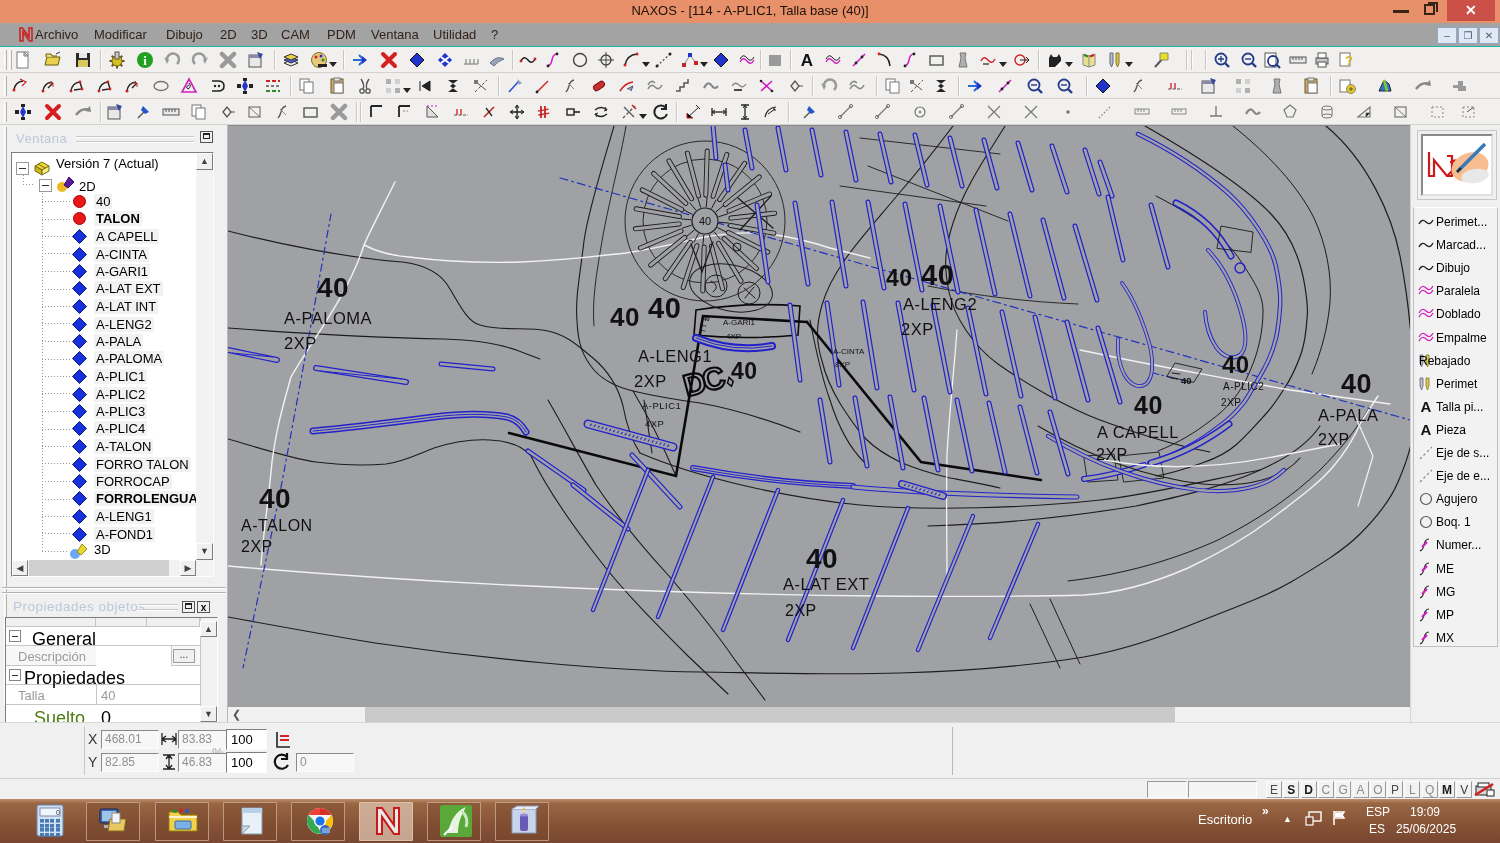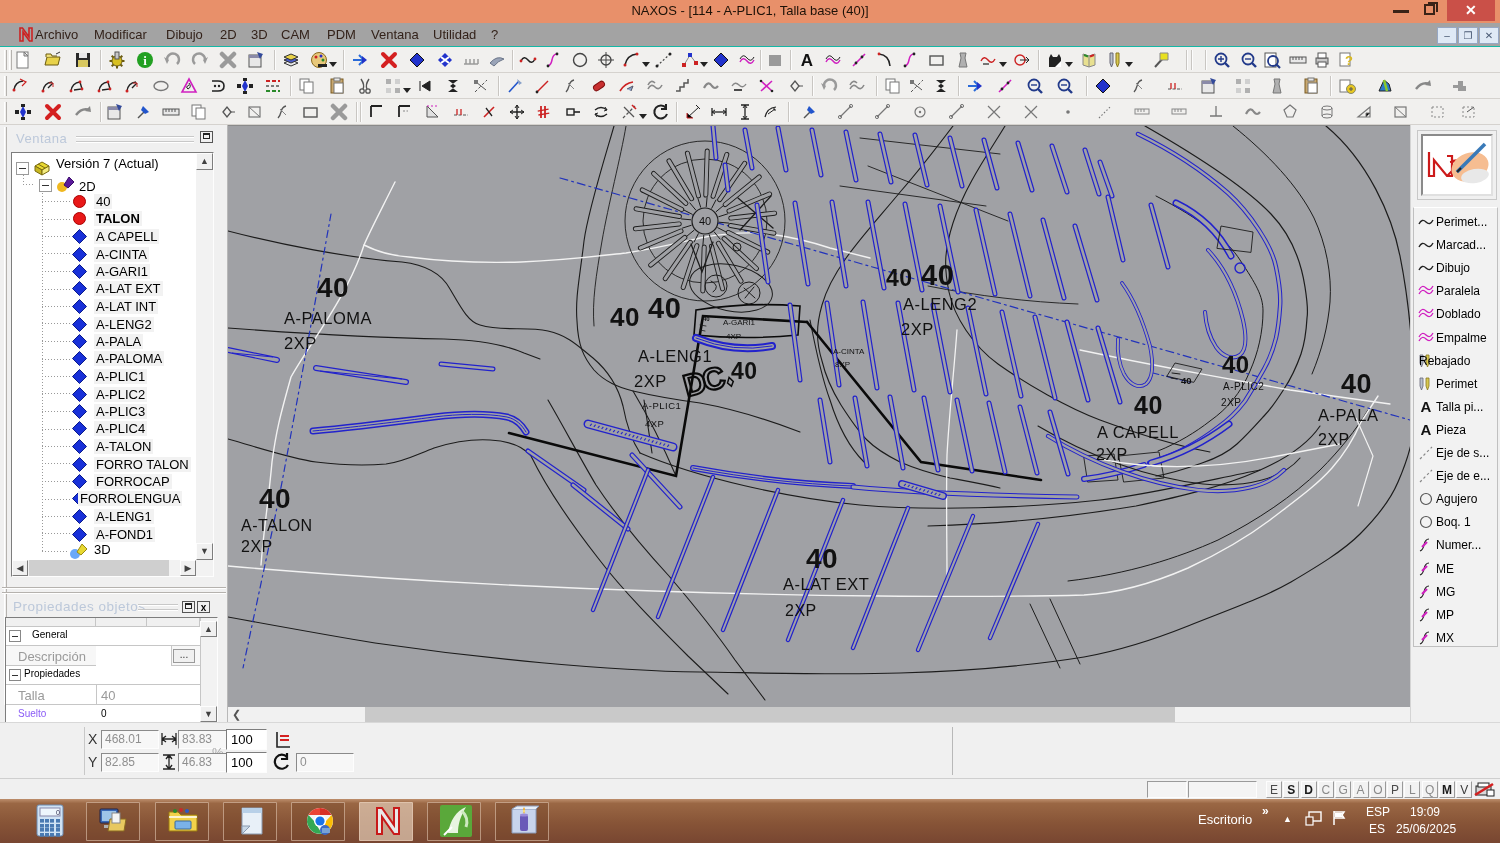--- a/index.html
+++ b/index.html
@@ -14,21 +14,21 @@
 .grip{position:absolute;width:3px;border-left:1px solid #fff;border-right:1px solid #b5b2ae;top:3px}
 .ic{position:absolute;top:2px}
 #leftpanel{left:0;top:125px;width:228px;height:602px;background:#f0f0f0;border-right:1px solid #b8b8b8}
 #canvaswrap{left:228px;top:125px;width:1182px;height:582px;background:#a0a1a5;overflow:hidden;border-top:1px solid #8a8a8a}
 #rightpanel{left:1410px;top:125px;width:90px;height:602px;background:#f0f0f0;border-left:1px solid #d4d4d4}
 .ptitle{position:absolute;font-size:13px;color:#bcc8da;letter-spacing:.5px}
 .treelbl{position:absolute;font-size:13px;color:#000;background:#f2f2f2;padding:0 2px;white-space:nowrap;line-height:15px}
 .sunk{position:absolute;border:1px solid;border-color:#8a8a8a #fdfdfd #fdfdfd #8a8a8a;background:#f7f7f7;font-size:12px;color:#8f8f8f;padding-left:3px;line-height:17px}
 .sbtn{position:absolute;background:#f0f0f0;border:1px solid;border-color:#fdfdfd #7d7d7d #7d7d7d #fdfdfd;font-size:9px;color:#404040;text-align:center}
 .lt{position:absolute;font-size:13px;color:#9a9a9a}
-.lt2{position:absolute;font-size:10px;color:#000}
+.lt2{position:absolute;font-size:18px;color:#000}
 #hscroll{left:228px;top:707px;width:1182px;height:15px;background:#f1f1f1}
 #statusrow{left:0;top:722px;width:1500px;height:56px;background:#f0f0f0;border-top:1px solid #d8d8d8}
 #lettersrow{left:0;top:778px;width:1500px;height:21px;background:#f0f0f0;border-top:1px solid #cfcfcf}
 .lbox{position:absolute;top:2px;width:16px;height:17px;border:1px solid;border-color:#fdfdfd #9a9a9a #9a9a9a #fdfdfd;background:#f2f2f2;font-size:12px;text-align:center;line-height:16px}
 #taskbar{left:0;top:799px;width:1500px;height:44px;background:linear-gradient(#bd8e6c 0%,#9a6744 10%,#875437 55%,#784631 100%)}
 .tkbox{position:absolute;top:3px;width:54px;height:39px;border:1px solid rgba(235,210,190,.55);background:rgba(120,75,45,.35);border-radius:1px}
 .tkico{position:absolute;top:6px}
 .wsmall{position:absolute;top:4px;width:20px;height:17px;background:#dfe9f5;border:1px solid #96a7c4;color:#4a5a74;font-size:10px;text-align:center;line-height:15px}
 .cell{position:absolute;border-right:1px solid #c6c6c6;border-bottom:1px solid #c6c6c6;background:#fff}
 .toollbl{position:absolute;font-size:12px;color:#000;white-space:nowrap}
@@ -848,21 +848,21 @@
       <div class="treelbl" style="left:82px;top:304px;">FORRO TALON</div>
       <div class="abs" style="left:30px;top:328px;width:30px;height:1px;background-image:repeating-linear-gradient(90deg,#999 0 1px,transparent 1px 3px)"></div>
       <svg class="abs" style="left:60px;top:321px" width="15" height="15" viewBox="0 0 15 15">
         <path d="M7.5,0.5 L14.5,7.5 L7.5,14.5 L0.5,7.5 Z" fill="#1830d8" stroke="#0a1a8a"></path>
       </svg>
       <div class="treelbl" style="left:82px;top:321px;">FORROCAP</div>
       <div class="abs" style="left:30px;top:346px;width:30px;height:1px;background-image:repeating-linear-gradient(90deg,#999 0 1px,transparent 1px 3px)"></div>
       <svg class="abs" style="left:60px;top:338px" width="15" height="15" viewBox="0 0 15 15">
         <path d="M7.5,0.5 L14.5,7.5 L7.5,14.5 L0.5,7.5 Z" fill="#1830d8" stroke="#0a1a8a"></path>
       </svg>
-      <div class="treelbl" style="left:66px;top:338px;">FORROLENGUA</div>
+      <div class="treelbl" style="left:82px;top:338px;font-weight:bold;">FORROLENGUA</div>
       <div class="abs" style="left:30px;top:363px;width:30px;height:1px;background-image:repeating-linear-gradient(90deg,#999 0 1px,transparent 1px 3px)"></div>
       <svg class="abs" style="left:60px;top:356px" width="15" height="15" viewBox="0 0 15 15">
         <path d="M7.5,0.5 L14.5,7.5 L7.5,14.5 L0.5,7.5 Z" fill="#1830d8" stroke="#0a1a8a"></path>
       </svg>
       <div class="treelbl" style="left:82px;top:356px;">A-LENG1</div>
       <div class="abs" style="left:30px;top:380px;width:30px;height:1px;background-image:repeating-linear-gradient(90deg,#999 0 1px,transparent 1px 3px)"></div>
       <svg class="abs" style="left:60px;top:374px" width="15" height="15" viewBox="0 0 15 15">
         <path d="M7.5,0.5 L14.5,7.5 L7.5,14.5 L0.5,7.5 Z" fill="#1830d8" stroke="#0a1a8a"></path>
       </svg>
       <div class="treelbl" style="left:82px;top:374px;">A-FOND1</div>
@@ -904,21 +904,21 @@
       <div class="abs" style="left:167px;top:31px;width:22px;height:14px;background:#f0f0f0;border:1px solid #9a9a9a;font-size:10px;text-align:center;line-height:10px;color:#333">...</div>
       <div class="abs" style="left:0;top:48px;width:194px;height:19px;border-bottom:1px solid #c6c6c6"></div>
       <div class="abs" style="left:3px;top:51px;width:12px;height:12px;border:1px solid #888">
         <div style="position:absolute;left:2px;top:5px;width:6px;height:1px;background:#333"></div>
       </div>
       <div class="lt2" style="left:18px;top:50px">Propiedades</div>
       <div class="abs" style="left:0;top:67px;width:194px;height:20px;border-bottom:1px solid #c6c6c6"></div>
       <div class="lt" style="left:12px;top:70px">Talla</div>
       <div class="lt" style="left:95px;top:70px">40</div>
       <div class="abs" style="left:90px;top:67px;width:104px;height:20px;border-left:1px solid #c6c6c6"></div>
-      <div class="lt2" style="left:12px;top:90px;color:#8b5cf6">Suelto</div>
+      <div class="lt2" style="left:28px;top:90px;color:#4d7c0f">Suelto</div>
       <div class="lt2" style="left:95px;top:90px">0</div>
       <div class="abs" style="left:194px;top:0;width:17px;height:110px;background:#f2f2f2;border-left:1px solid #c6c6c6"></div>
       <div class="sbtn" style="left:194px;top:3px;width:17px;height:16px;line-height:14px">▲</div>
       <div class="sbtn" style="left:194px;top:88px;width:17px;height:16px;line-height:14px">▼</div>
     </div>
   </div>
 <div class="abs" id="canvaswrap">
     <svg width="1182" height="582" viewBox="0 0 1182 582" style="position:absolute;left:0;top:0">
       <rect width="1182" height="582" fill="#a0a1a5"></rect>
       <path d="M 0,105 C 50,118 120,132 174,136 C 200,139 215,150 222,163 C 232,180 240,196 252,199 C 275,206 298,200 320,205 C 342,210 352,222 365,232 C 378,243 390,260 395,280 C 398,296 402,312 412,327" fill="none" stroke="#1c1c1c" stroke-width="1.1" stroke-linecap="round"></path>

